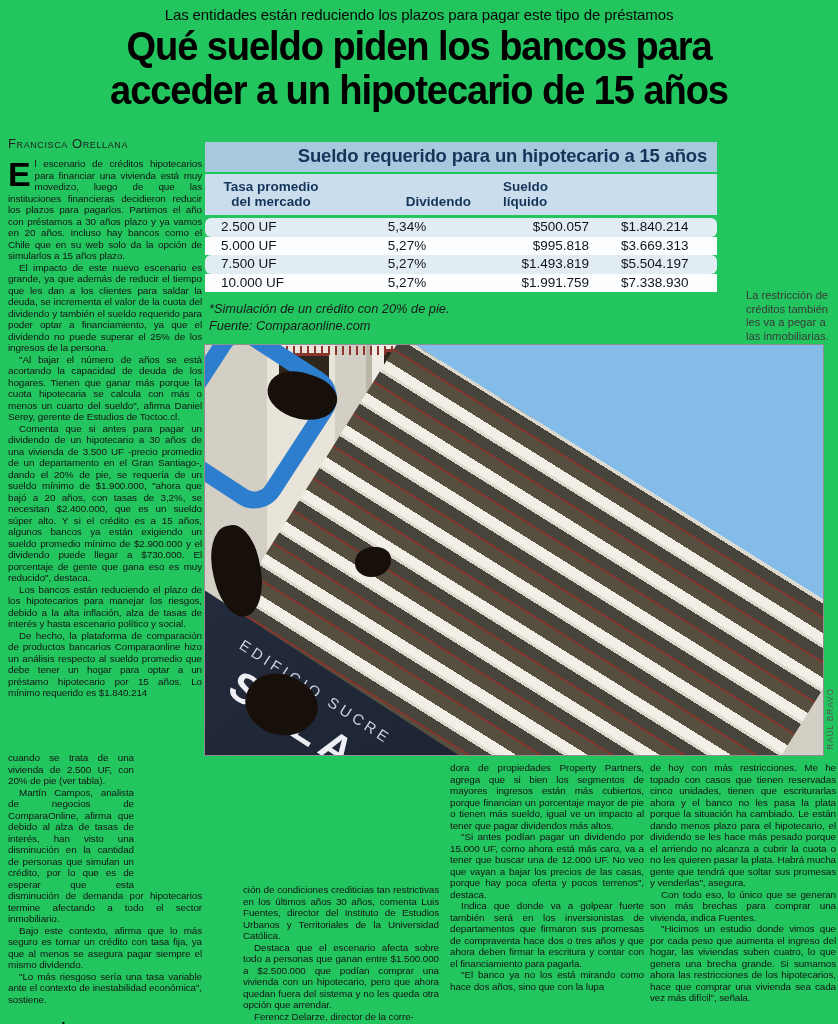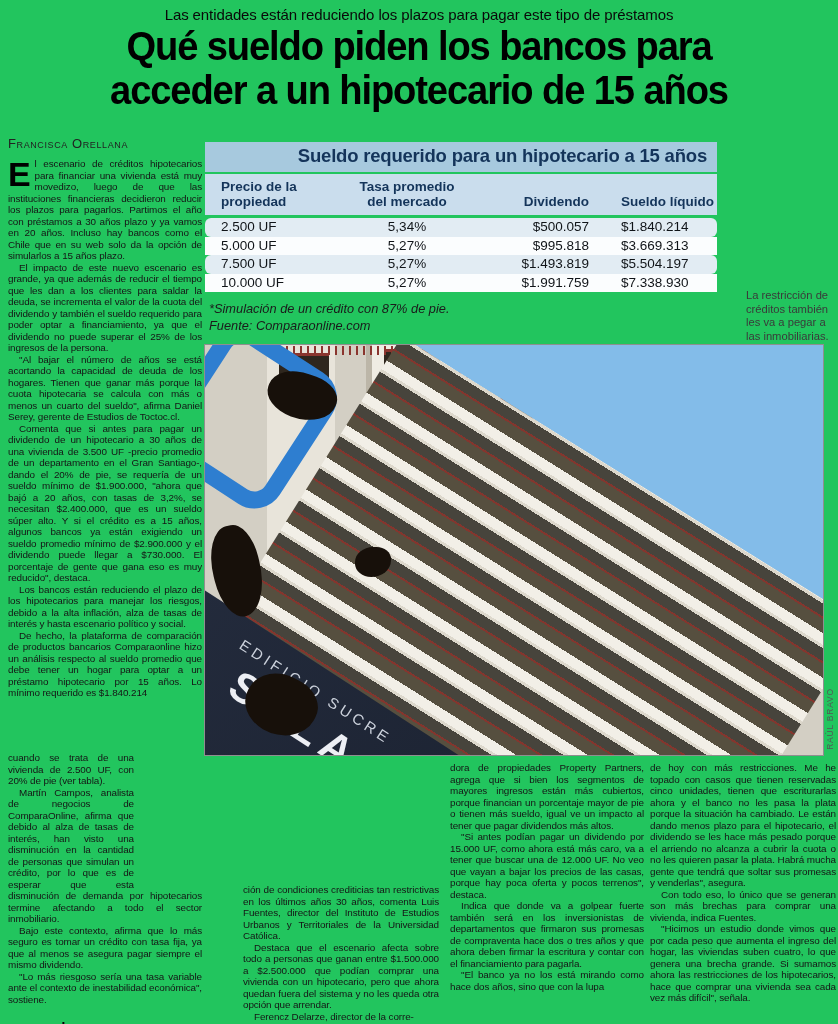--- a/index.html
+++ b/index.html
@@ -116,22 +116,20 @@
     <p>El impacto de este nuevo escenario es grande, ya que además de reducir el tiempo que les dan a los clientes para saldar la deuda, se incrementa el valor de la cuota del dividendo y también el sueldo requerido para poder optar a financiamiento, ya que el dividendo no puede superar el 25% de los ingresos de la persona.</p>
     <p>"Al bajar el número de años se está acortando la capacidad de deuda de los hogares. Tienen que ganar más porque la cuota hipotecaria se calcula con más o menos un cuarto del sueldo", afirma Daniel Serey, gerente de Estudios de Toctoc.cl.</p>
     <p>Comenta que si antes para pagar un dividendo de un hipotecario a 30 años de una vivienda de 3.500 UF -precio promedio de un departamento en el Gran Santiago-, dando el 20% de pie, se requería de un sueldo mínimo de $1.900.000, "ahora que bajó a 20 años, con tasas de 3,2%, se necesitan $2.400.000, que es un sueldo súper alto. Y si el crédito es a 15 años, algunos bancos ya están exigiendo un sueldo promedio mínimo de $2.900.000 y el dividendo puede llegar a $730.000. El porcentaje de gente que gana eso es muy reducido", destaca.</p>
     <p>Los bancos están reduciendo el plazo de los hipotecarios para manejar los riesgos, debido a la alta inflación, alza de tasas de interés y hasta escenario político y social.</p>
     <p>De hecho, la plataforma de comparación de productos bancarios Comparaonline hizo un análisis respecto al sueldo promedio que debe tener un hogar para optar a un préstamo hipotecario por 15 años. Lo mínimo requerido es $1.840.214</p>
   </div>
 
   <div class="infographic">
     <div class="ig-title">Sueldo requerido para un hipotecario a 15 años</div>
     <div class="ig-head">
-      <span class="h1">Precio de la
-propiedad</span>
       <span class="h2">Tasa promedio
 del mercado</span>
       <span class="h3">Dividendo</span>
       <span class="h4">Sueldo líquido</span>
     </div>
     <div class="ig-rows">
       <div class="ig-row striped">
         <span class="c1">2.500 UF</span>
         <span class="c2">5,34%</span>
         <span class="c3">$500.057</span>
@@ -150,21 +148,21 @@
         <span class="c4">$5.504.197</span>
       </div>
       <div class="ig-row">
         <span class="c1">10.000 UF</span>
         <span class="c2">5,27%</span>
         <span class="c3">$1.991.759</span>
         <span class="c4">$7.338.930</span>
       </div>
     </div>
     <div class="ig-note">
-      <div>*Simulación de un crédito con 87% de pie.</div>
+      <div>*Simulación de un crédito con 20% de pie.</div>
       <div>Fuente: Comparaonline.com</div>
     </div>
   </div>
 
   <div class="photo-caption">La restricción de créditos también les va a pegar a las inmobiliarias.</div>
 
   <div class="figure">
     <div class="building">
       <div class="pillarA"></div>
       <div class="pillarB"></div>

